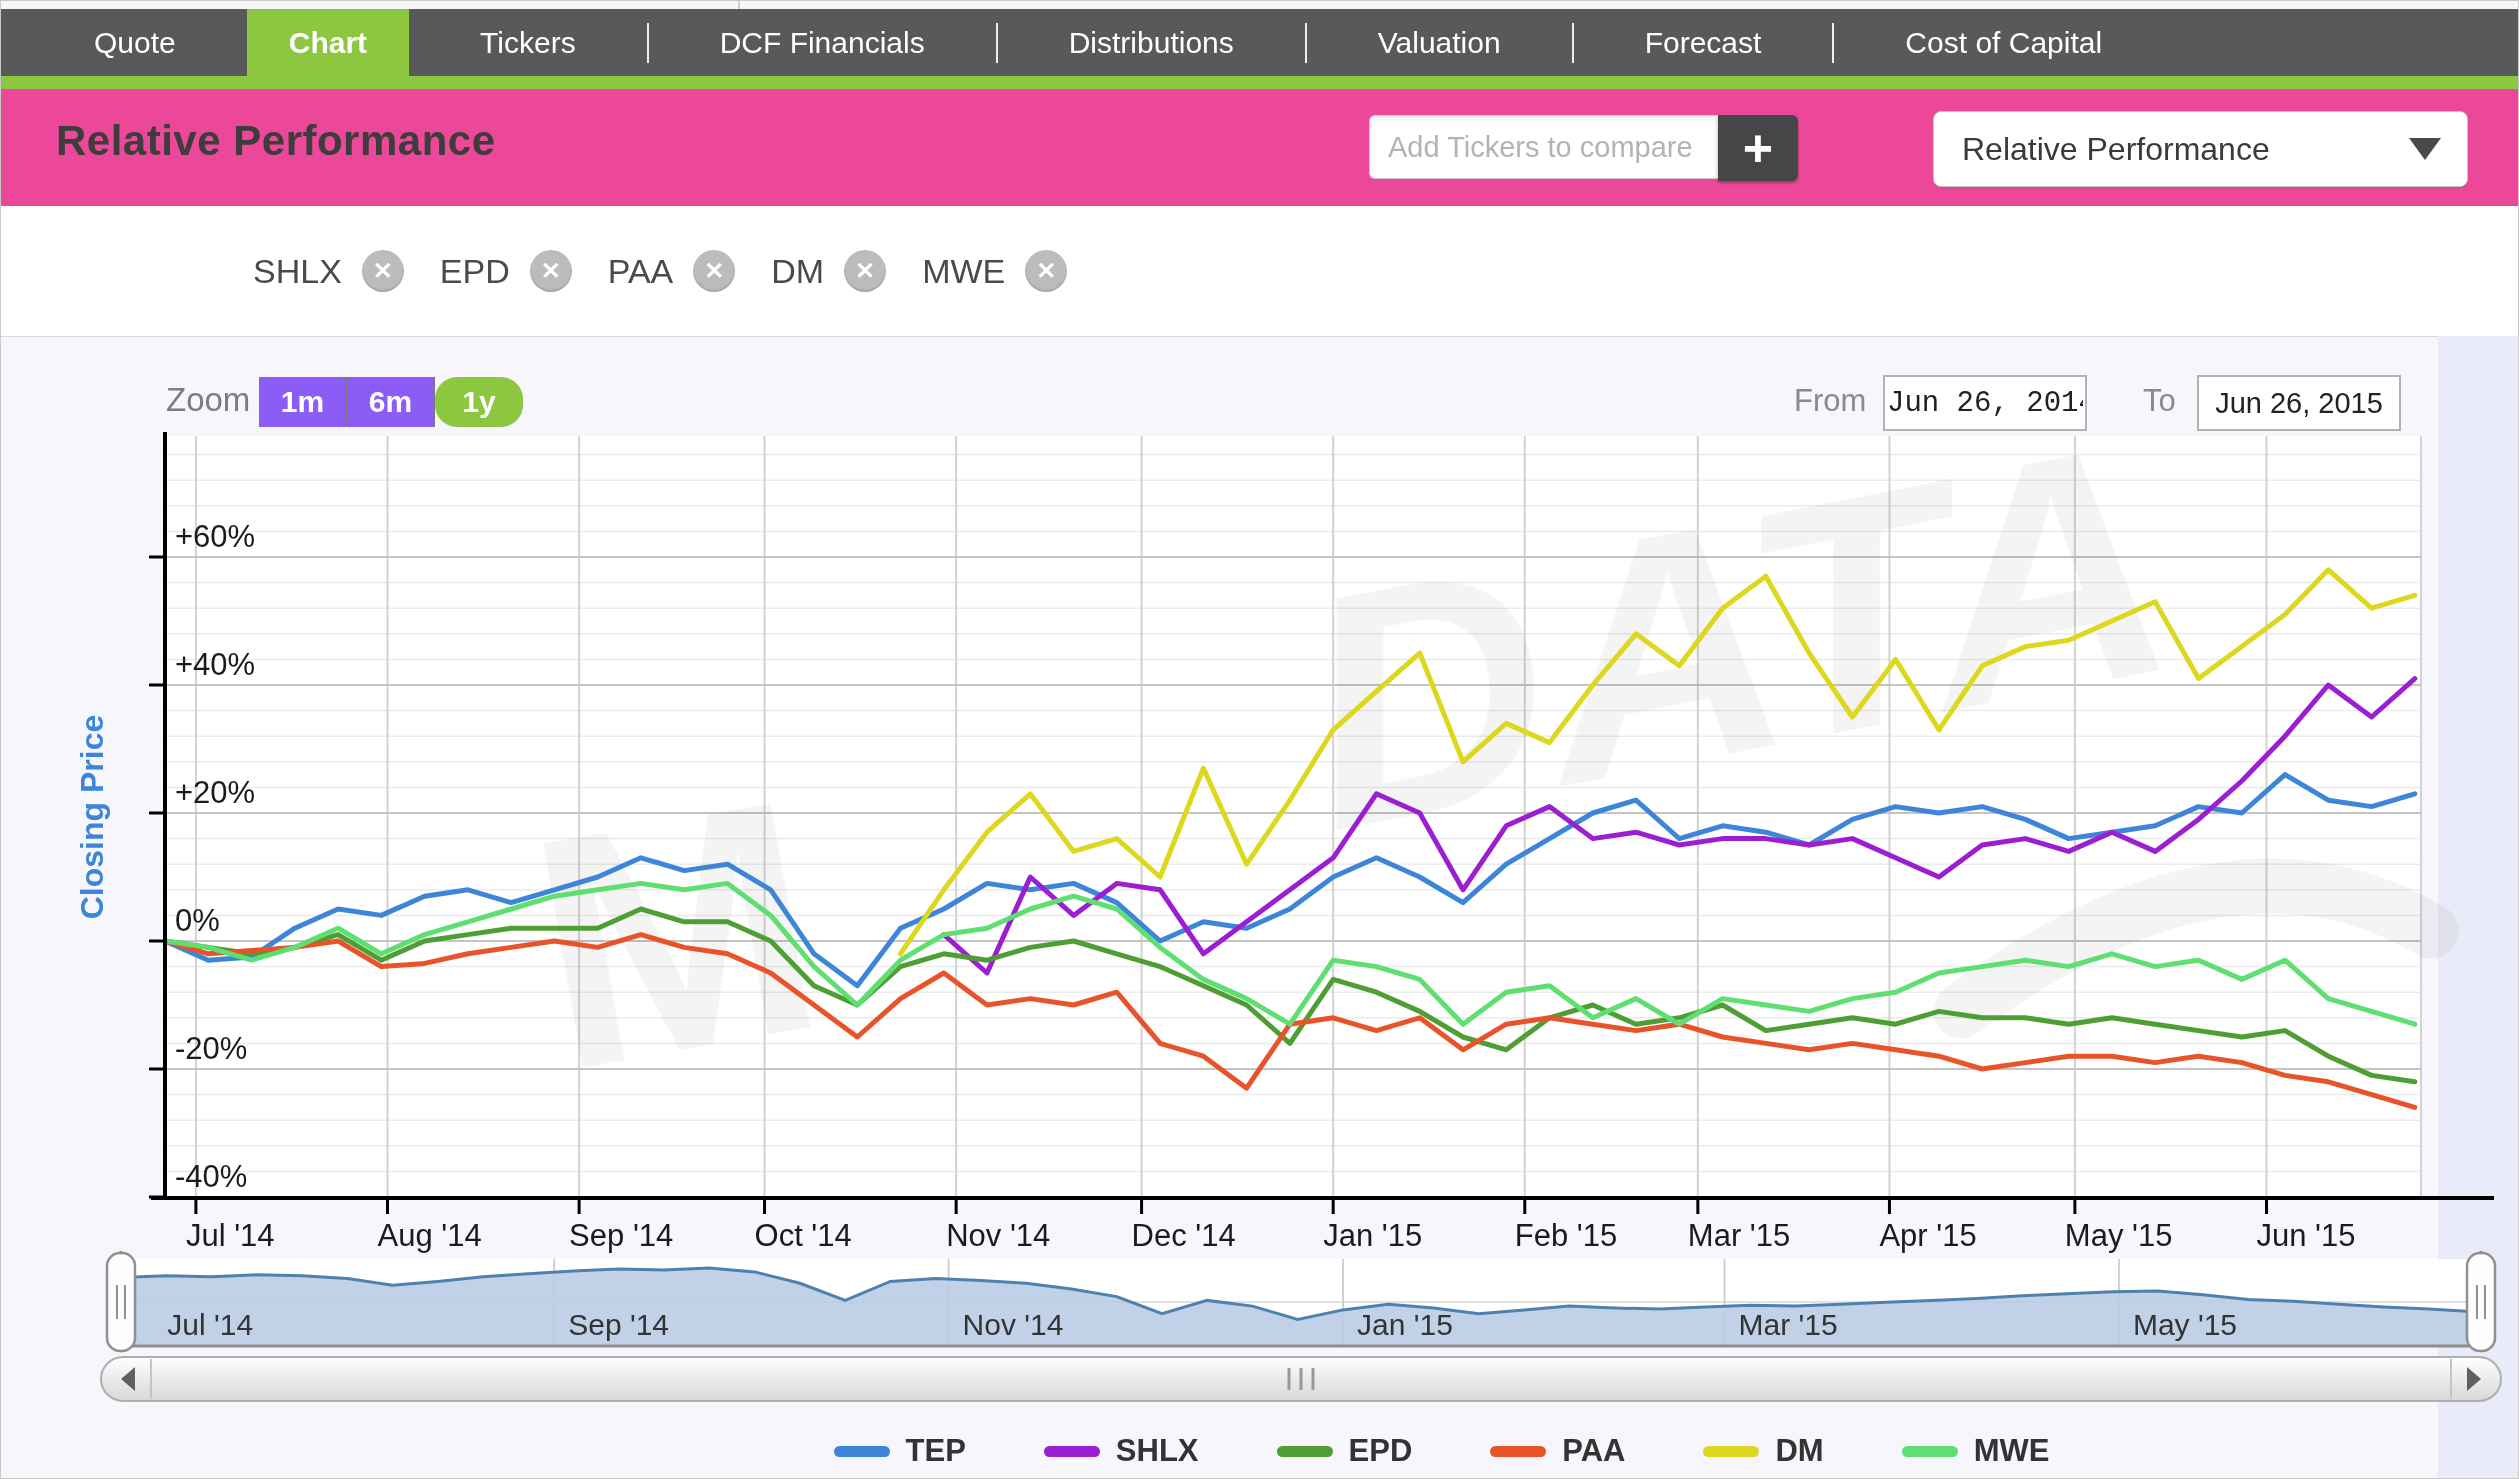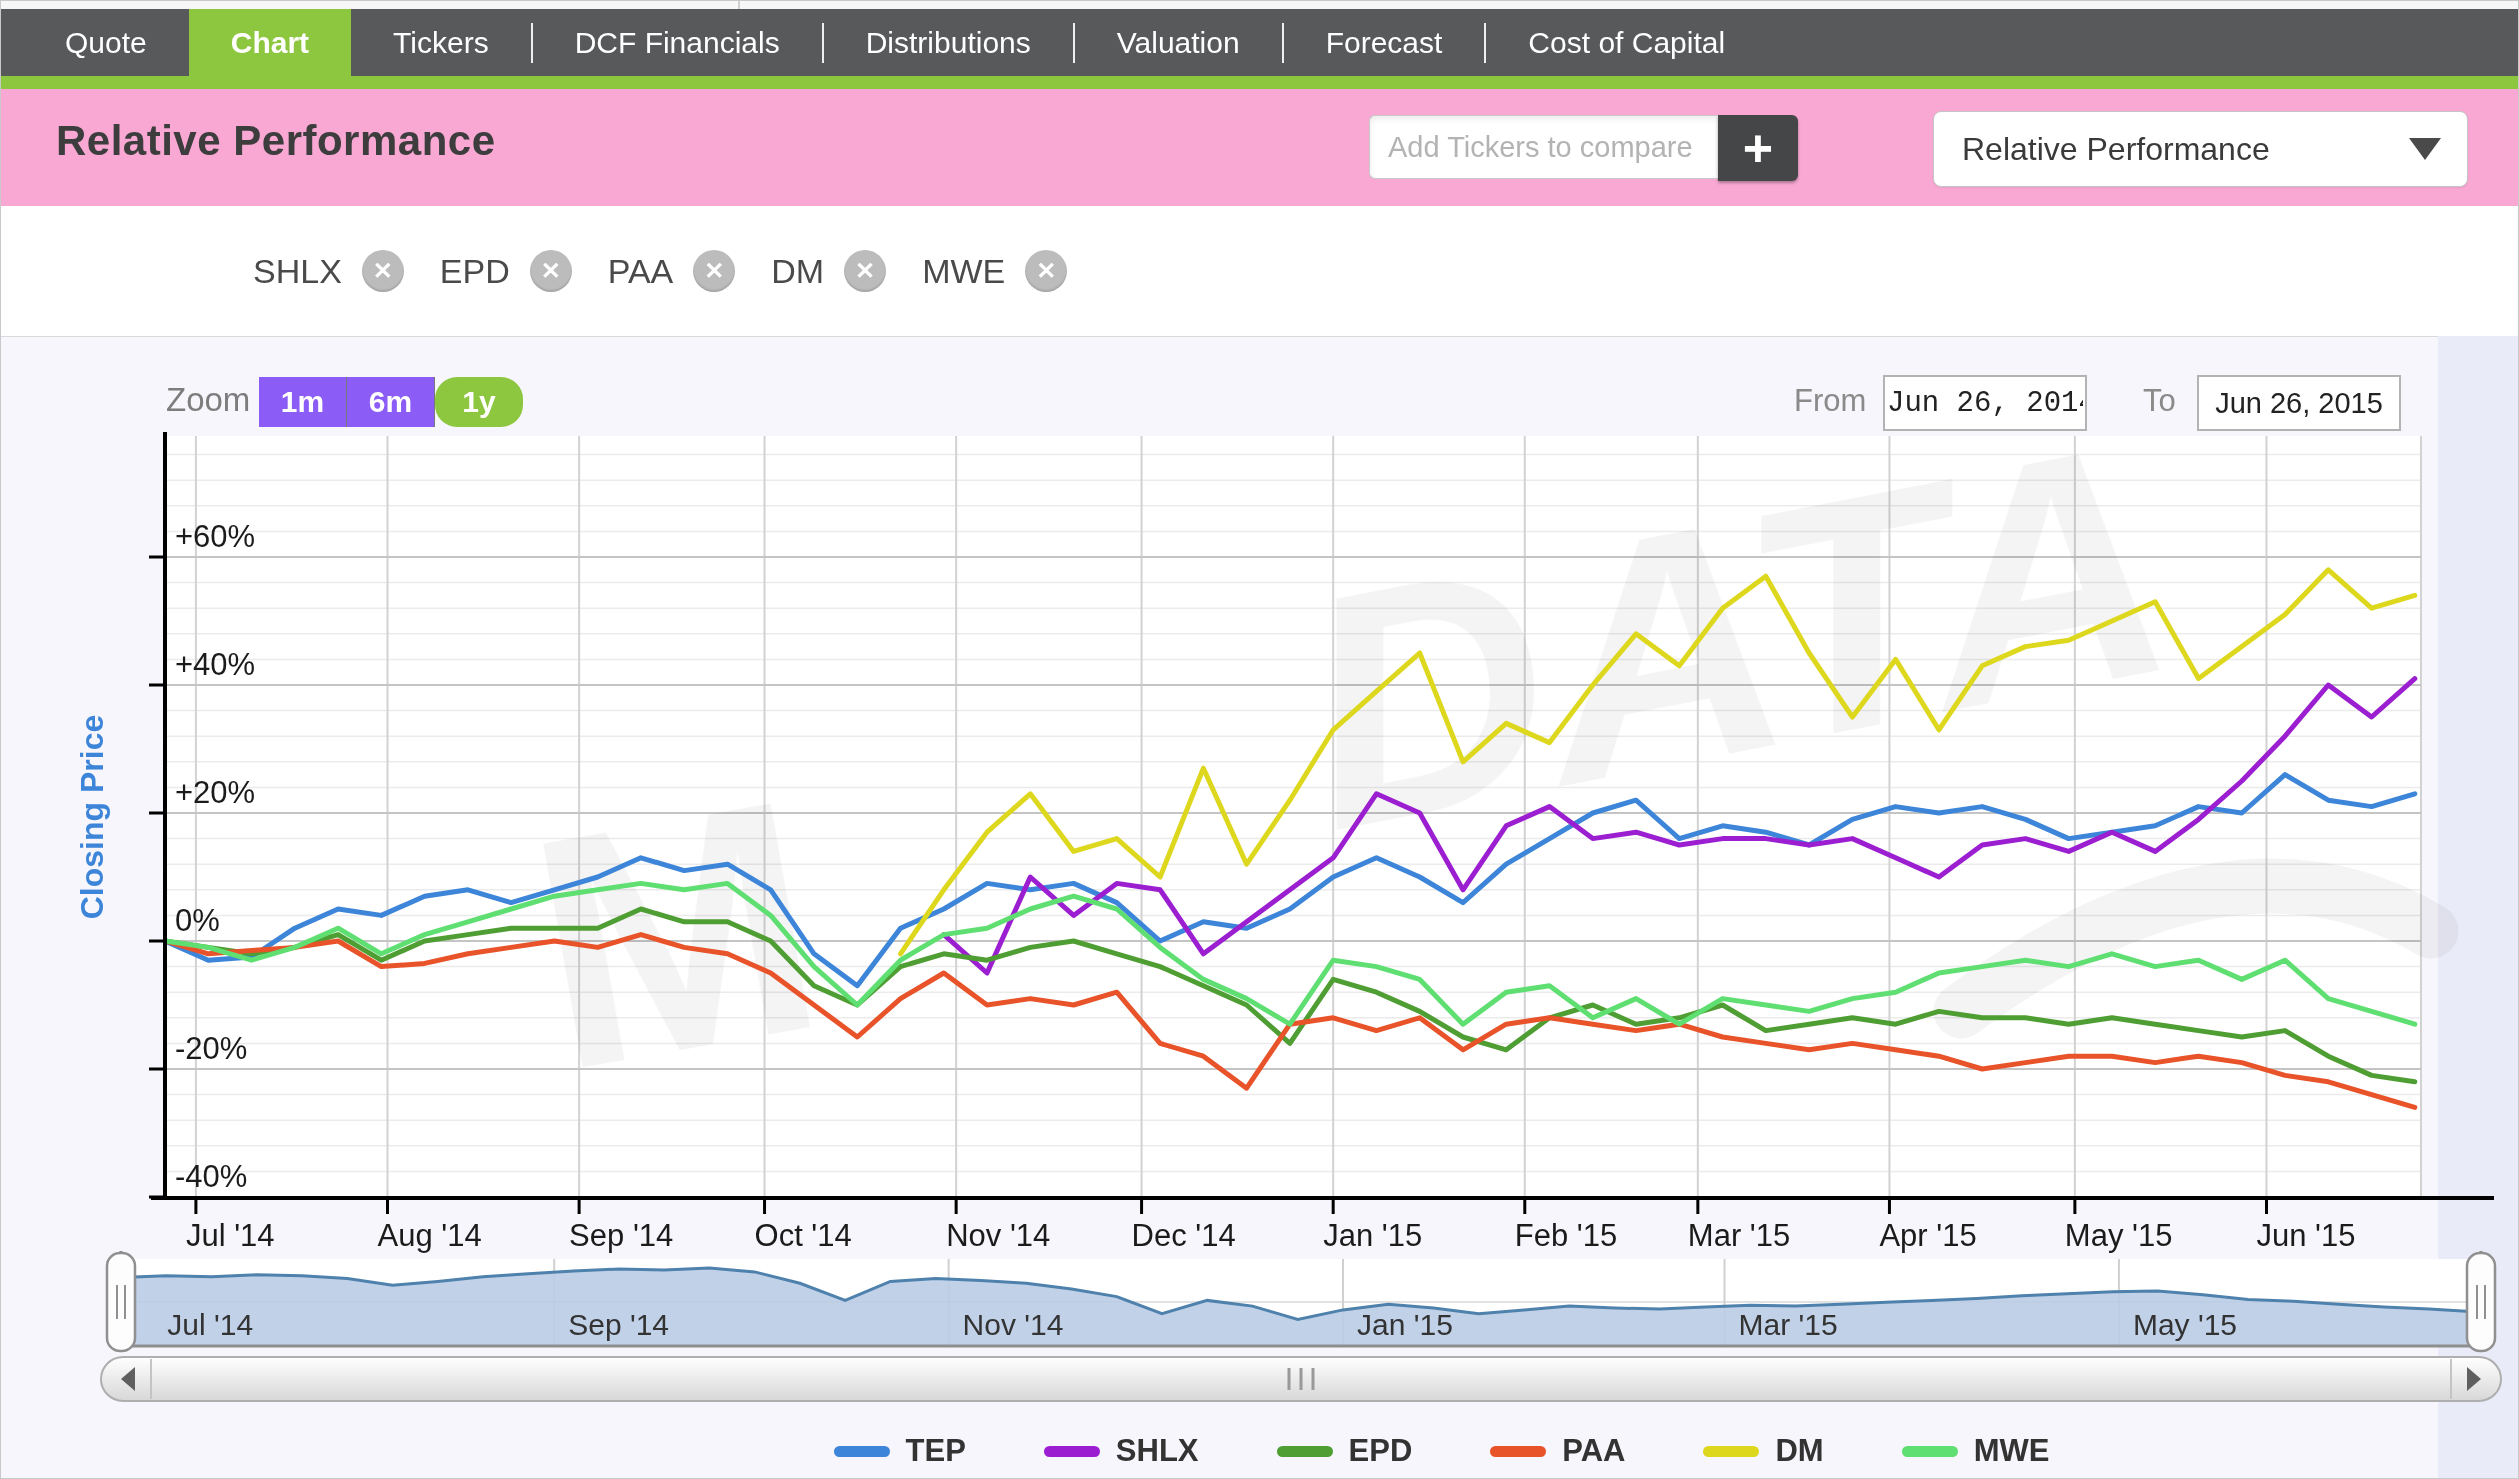--- a/index.html
+++ b/index.html
@@ -4,31 +4,31 @@
 <style>
   html,body{margin:0;padding:0;background:#ffffff;}
   body{font-family:"Liberation Sans",sans-serif;}
   #page{position:relative;width:2519px;height:1479px;overflow:hidden;background:#ffffff;border:1px solid #c9c9c9;box-sizing:border-box;}
 
   
   #top-strip{position:absolute;left:0;top:0;width:2519px;height:8px;background:#f7f7f7;border-bottom:1px solid #d8d8d8;}
   #top-strip .vdiv{position:absolute;left:737px;top:0;width:2px;height:8px;background:#d0d0d0;}
 
   
-  #navbar{position:absolute;left:0;top:8px;width:2519px;height:67px;background:#58595b;display:flex;align-items:stretch;}
+  #navbar{position:absolute;left:0;top:8px;width:2519px;height:67px;background:#58595b;display:flex;align-items:stretch;gap:29px;}
   .nav-tab{display:flex;align-items:center;padding:0 42px;color:#ffffff;font-size:30px;cursor:pointer;}
   .nav-tab.active{background:#8dc63f;font-weight:bold;}
   .nav-sep{width:2px;height:40px;background:rgba(255,255,255,.9);align-self:center;}
   #navbar .lead{width:22px;}
 
   
   #green-strip{position:absolute;left:0;top:75px;width:2519px;height:13px;background:#8dc63f;}
 
   
-  #header{position:absolute;left:0;top:88px;width:2519px;height:140px;background:#f9a8d4;}
+  #header{position:absolute;left:0;top:88px;width:2519px;height:140px;background:#ec4899;}
   #page-title{position:absolute;left:55px;top:28px;font-size:42px;font-weight:bold;color:#3d3d3d;letter-spacing:.5px;}
   #ticker-add{position:absolute;left:1368px;top:26px;height:66px;display:flex;}
   #ticker-input{width:312px;height:62px;border:1px solid #c9c9c9;border-right:none;border-radius:6px 0 0 6px;padding:0 18px;font-size:29px;color:#333;background:#ffffff;box-shadow:inset 0 3px 6px rgba(0,0,0,.08);outline:none;font-family:"Liberation Sans",sans-serif;}
   #ticker-input::placeholder{color:#b3b3b3;}
   #add-ticker-btn{width:80px;height:66px;background:#454648;border:none;border-radius:0 6px 6px 0;color:#ffffff;font-size:52px;font-weight:bold;line-height:60px;cursor:pointer;box-shadow:0 2px 3px rgba(0,0,0,.3);}
   #view-select{position:absolute;left:1932px;top:22px;width:533px;height:74px;background:#ffffff;border:1px solid #c6c6c6;border-radius:8px;display:flex;align-items:center;cursor:pointer;box-shadow:0 1px 2px rgba(0,0,0,.08);}
   #view-select .label{margin-left:28px;font-size:32px;color:#3a3a3a;flex:1;}
   #view-select .tri{width:0;height:0;border-left:16px solid transparent;border-right:16px solid transparent;border-top:22px solid #4a4a4a;margin-right:26px;}
 
   

